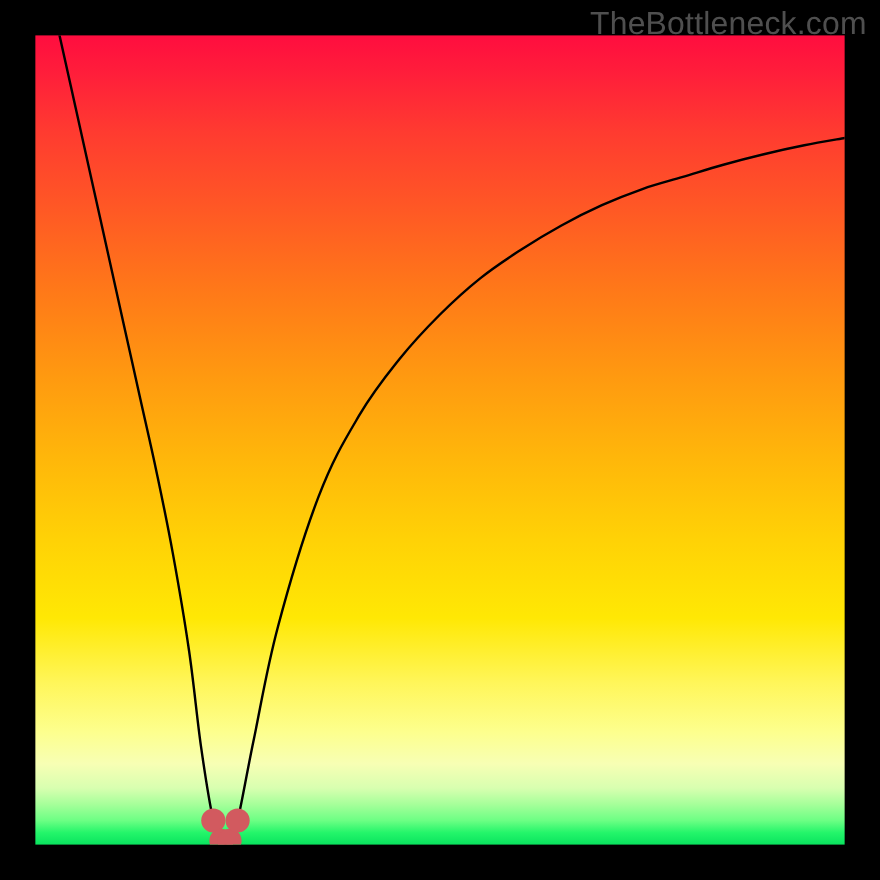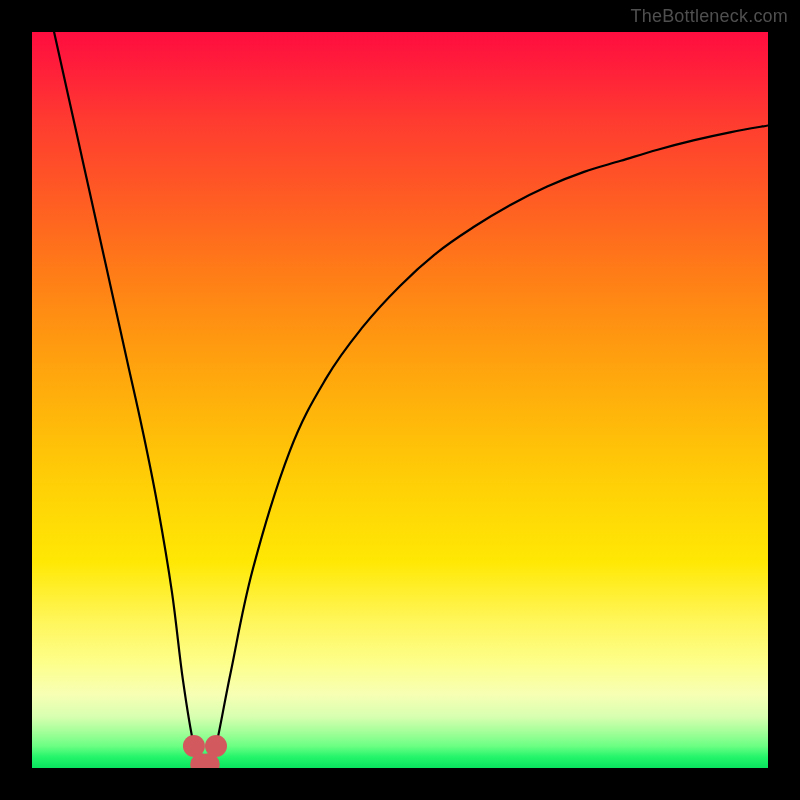--- a/index.html
+++ b/index.html
@@ -49,21 +49,21 @@
       #6cff84 97%,
       #24f56a 98.5%,
       #09e35e 100%
     );
   }
   .watermark {
     position: absolute;
     top: 6px;
     right: 12px;
     color: #4f4f4f;
-    font-size: 18px;
+    font-size: 29px;
     letter-spacing: 0.2px;
     font-weight: 400;
     font-family: Arial, Helvetica, sans-serif;
   }
   svg.curve {
     position: absolute;
     inset: 0;
     width: 100%;
     height: 100%;
   }

